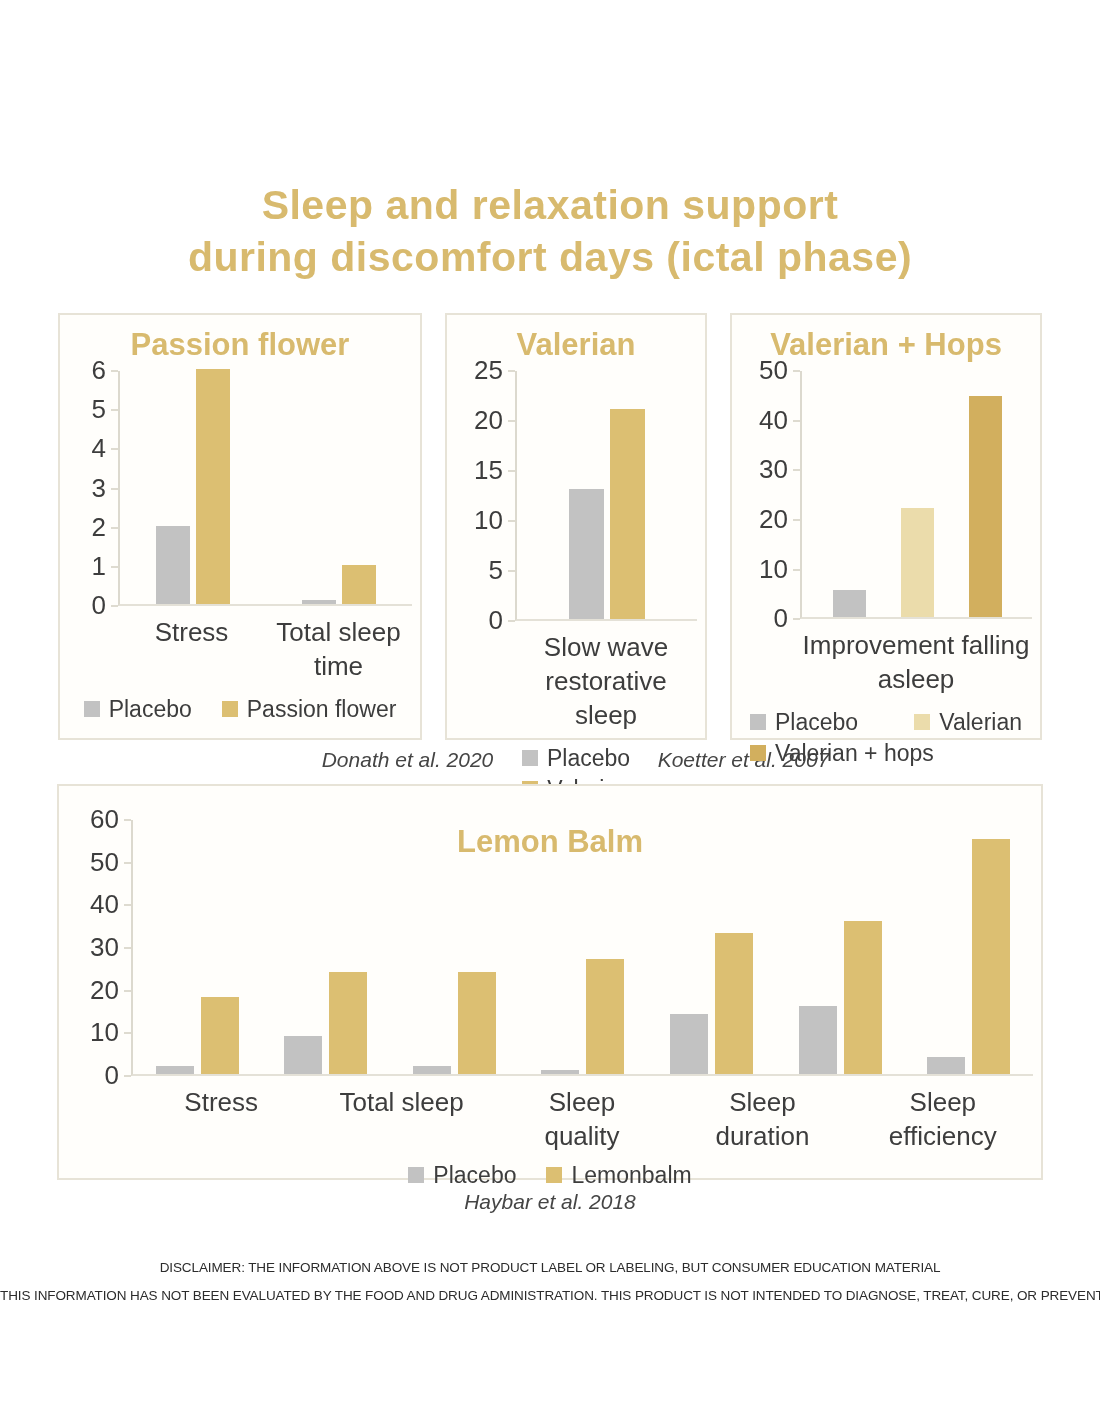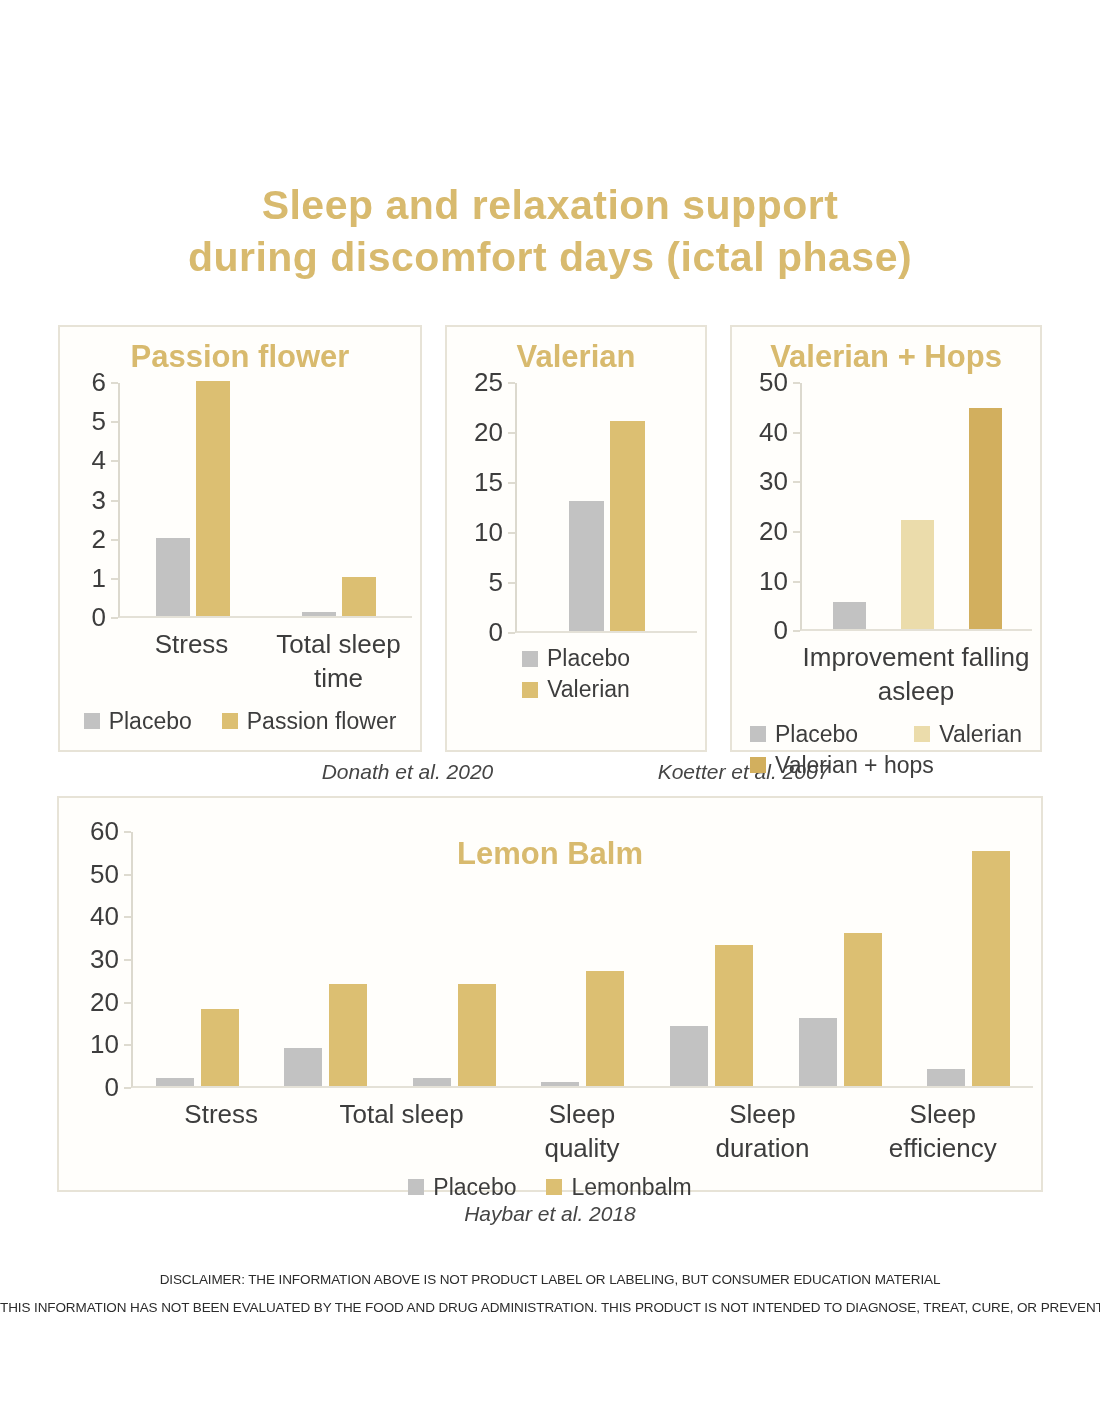--- a/index.html
+++ b/index.html
@@ -4,21 +4,21 @@
 <style>
   * { margin:0; padding:0; box-sizing:border-box; }
   html,body { width:1100px; height:1422px; background:#ffffff; overflow:hidden;
               font-family:"Liberation Sans", sans-serif; color:#3d3d3d; }
 
   .main-title {
     padding-top:148px; text-align:center; font-size:41px; font-weight:700;
     line-height:1.27; white-space:pre-line; letter-spacing:0.5px;margin-top:31px;
   }
 
-  .top-row { display:flex; justify-content:center; gap:23px; margin-top:42px; }
+  .top-row { display:flex; justify-content:center; gap:23px; margin-top:30px; }
   .panel {
     border:2px solid #e7e3d7; background:#fffefb; padding:8px 8px 4px;
     position:relative;
   }
   .panel-pf { width:364px; height:427px; }
   .panel-val { width:262px; height:427px; }
   .panel-vh { width:312px; height:427px; }
   .panel-lemon { width:986px; height:396px; margin:12px auto 0; }
 
   .panel-title { text-align:center; font-size:31px; font-weight:700; margin:4px 0 8px; }
@@ -134,20 +134,24 @@
             <div class="ytick" style="bottom: 238px;">25</div>
             <div class="ytickmark" style="bottom: 249px;"></div>
           </div>
           <div class="plot" style="height: 250px;">
             <div class="group" style="gap: 6px;">
               <div class="bar" style="width: 35px; height: 130px; background: rgb(194, 194, 194);"></div>
               <div class="bar" style="width: 35px; height: 210px; background: rgb(220, 191, 114);"></div>
             </div>
           </div>
         </div>
+        <div class="xlabels" style="margin-left: 60px;">
+          <div class="xlabel">Slow wave
+restorative sleep</div>
+        </div>
       </div>
     <div class="legend">
         <div class="legend-item">
           <div class="legend-swatch" style="background: rgb(194, 194, 194);"></div>
           <div class="legend-label">Placebo</div>
         </div>
         <div class="legend-item">
           <div class="legend-swatch" style="background: rgb(220, 191, 114);"></div>
           <div class="legend-label">Valerian</div>
         </div>

